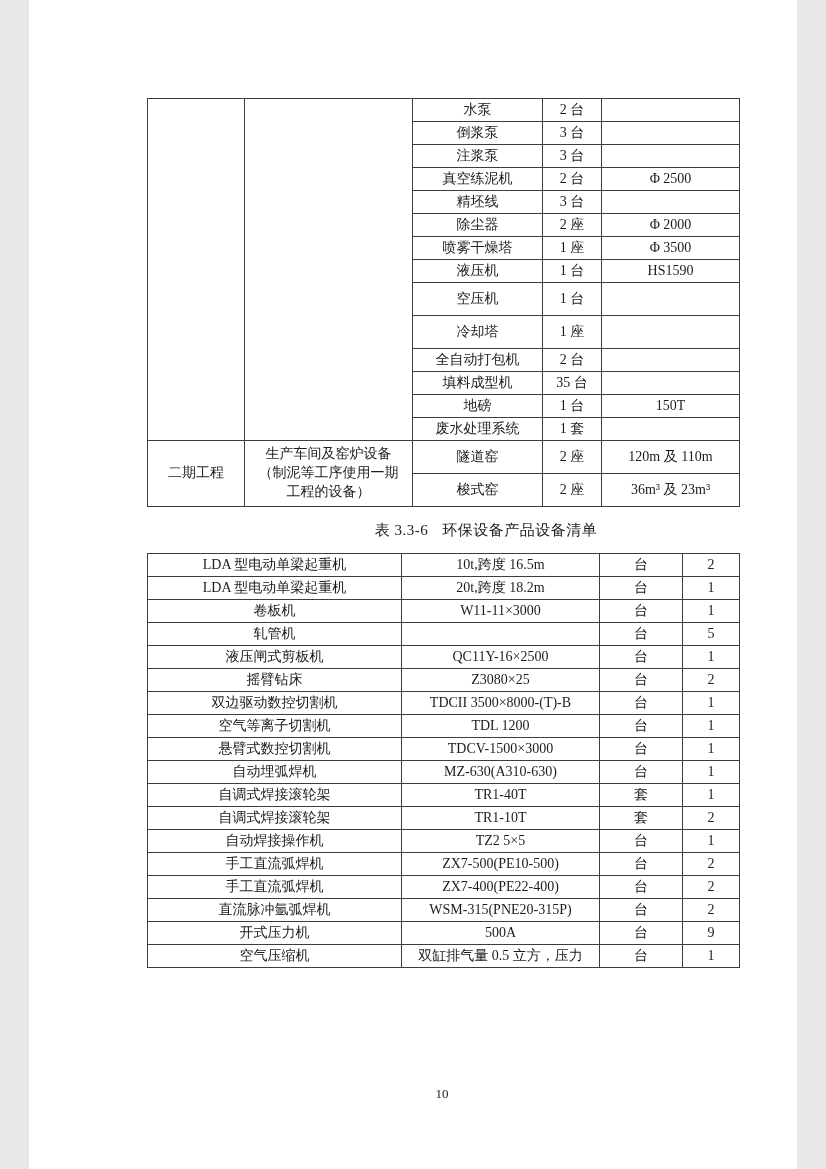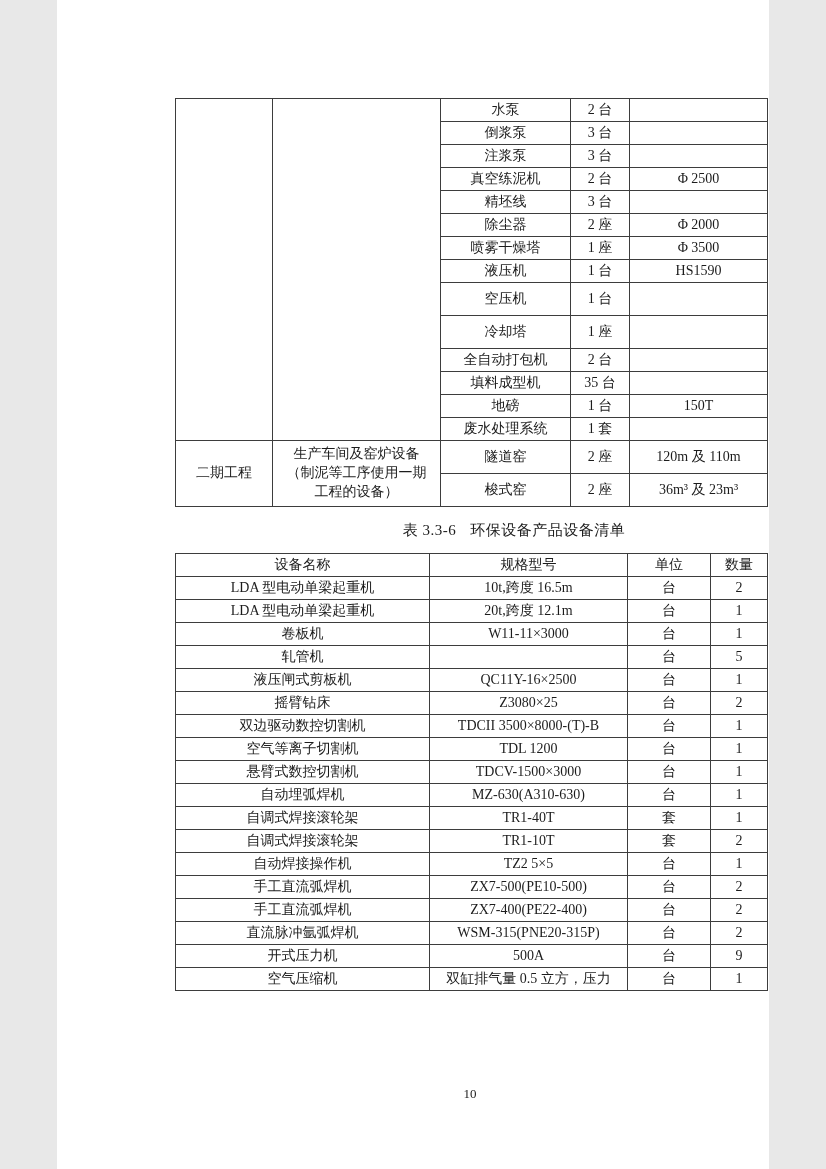--- a/index.html
+++ b/index.html
@@ -1,18 +1,18 @@
 <!DOCTYPE html>
 <html><head>
 <meta charset="utf-8">
 <style>
   html, body { margin: 0; padding: 0; background: #e8e8e8; }
   .page {
     position: relative;
-    width: 712px;
+    width: 768px;
     height: 1169px;
     margin: 0 auto;
     background: #ffffff;
     font-family: "Liberation Serif", "DejaVu Serif", serif;
     color: #1c1c1c;
     overflow: hidden;
   }
   table {
     border-collapse: collapse;
     table-layout: fixed;
@@ -160,34 +160,28 @@
 
   <table class="t2">
     <colgroup>
       <col style="width:254px">
         <col style="width:198px">
         <col style="width:83px">
         <col style="width:57px">
     </colgroup>
     <tbody>
       <tr>
-        <th>设备名称</th>
-        <th>规格型号</th>
-        <th>单位</th>
-        <th>数量</th>
-      </tr>
-      <tr>
         <td>LDA 型电动单梁起重机</td>
         <td>10t,跨度 16.5m</td>
         <td>台</td>
         <td>2</td>
       </tr>
       <tr>
         <td>LDA 型电动单梁起重机</td>
-        <td>20t,跨度 12.1m</td>
+        <td>20t,跨度 18.2m</td>
         <td>台</td>
         <td>1</td>
       </tr>
       <tr>
         <td>卷板机</td>
         <td>W11-11×3000</td>
         <td>台</td>
         <td>1</td>
       </tr>
       <tr>

